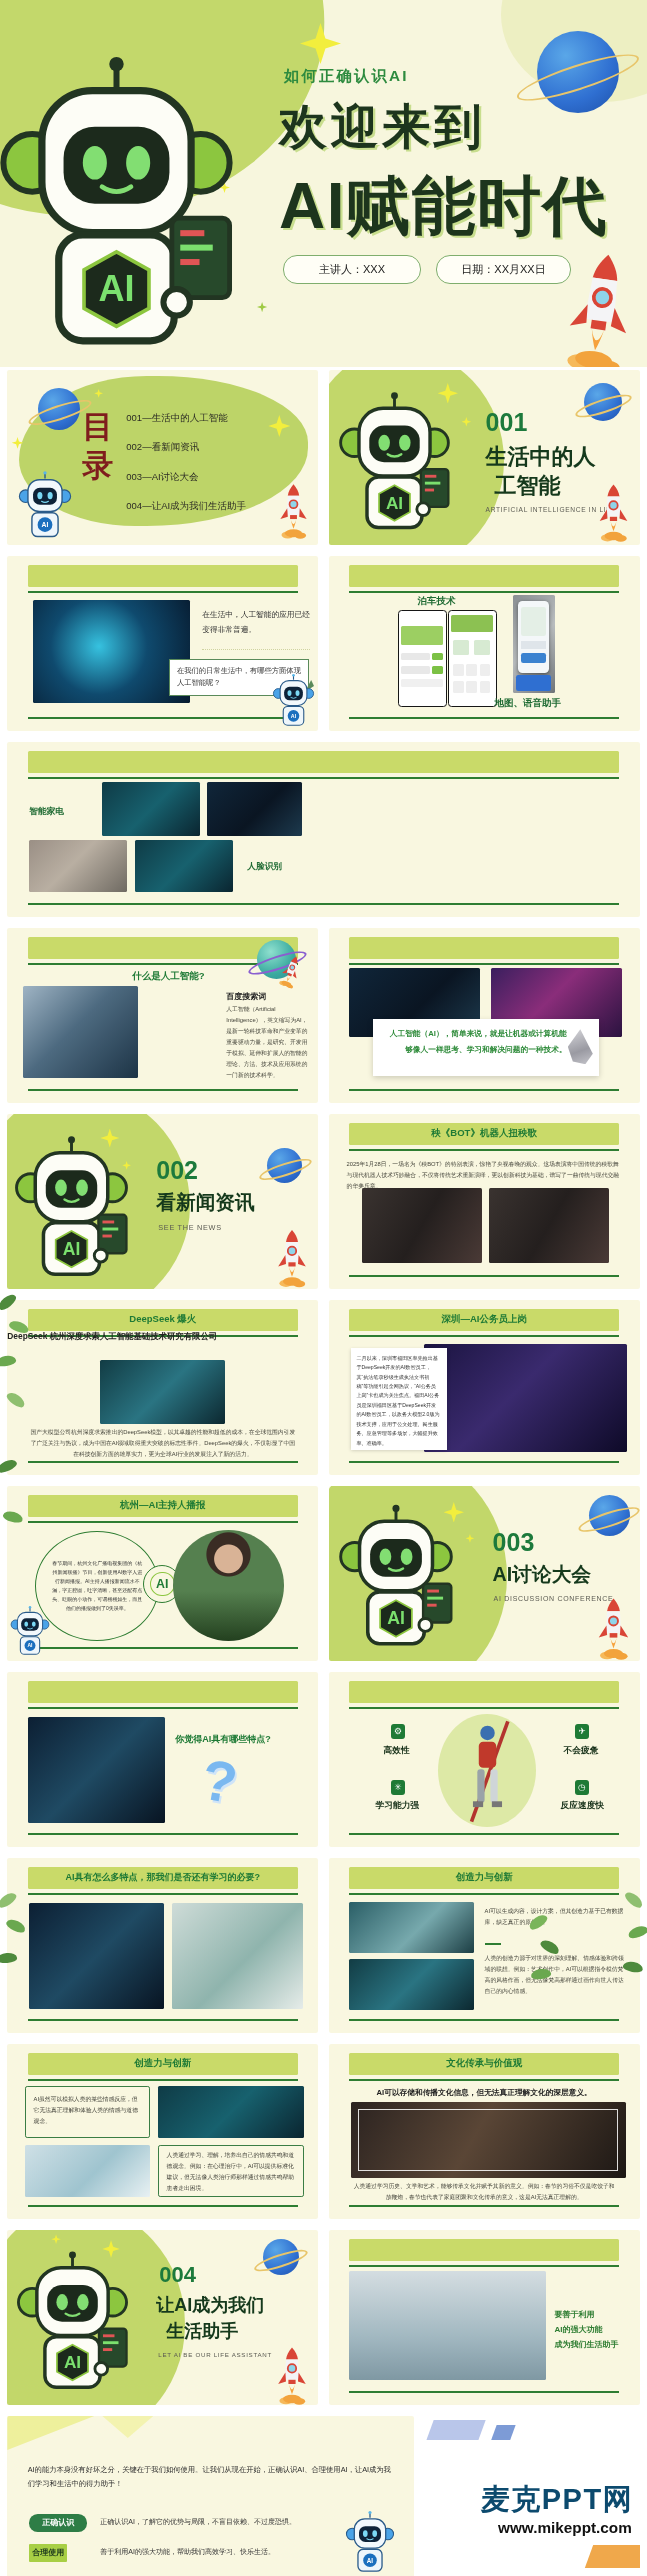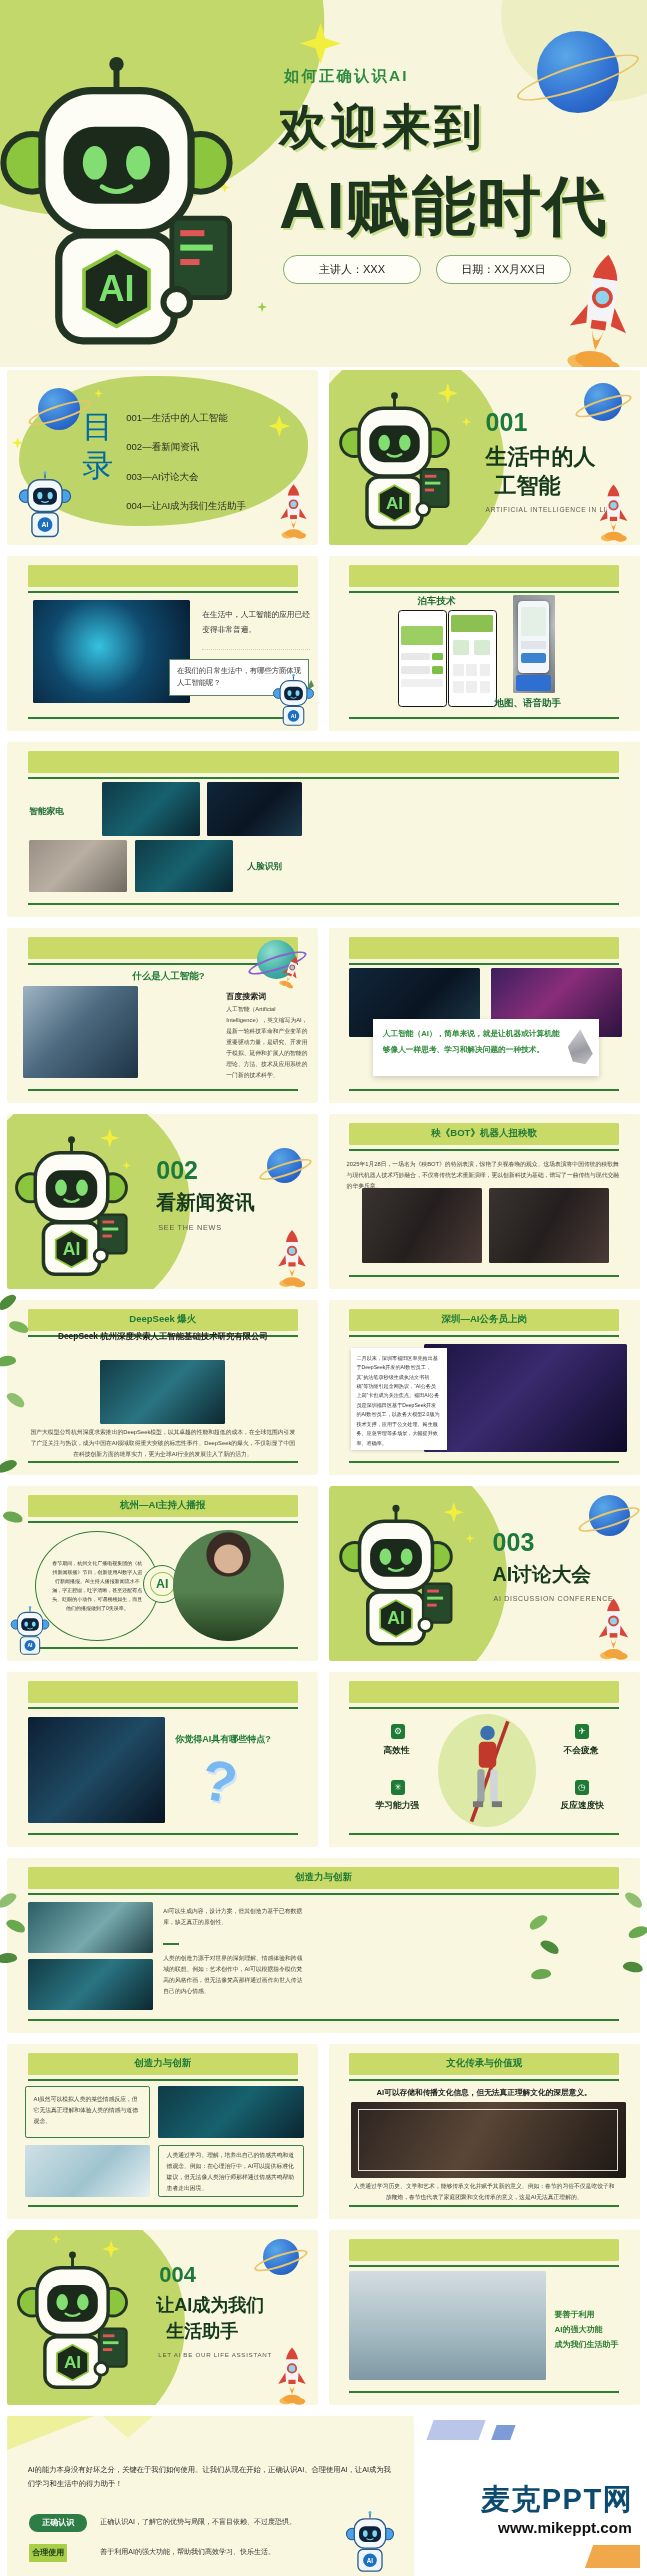--- a/index.html
+++ b/index.html
@@ -141,21 +141,21 @@
 
   <div style="height:370px;"></div>
 
   <div class="row">
     <div class="slide">
       <div class="blob" style="left:11.7px;top:5.8px;right:10.2px;bottom:19px;border-radius:46% 54% 58% 42%/58% 46% 54% 46%;background:#bdd468;"></div>
       <div class="planet" style="left:31px;top:17.5px;width:42px;height:42px;"></div>
       <div class="spark" style="left:261px;top:45px;width:22px;height:22px;"></div>
       <div class="spark" style="left:4.4px;top:67px;width:11.7px;height:11.7px;"></div>
       <div class="spark" style="left:87px;top:19px;width:8.7px;height:8.7px;"></div>
-      <div class="abs" style="left:75px;top:38px;width:34px;font-size:31px;font-weight:normal;color:#0369a1;line-height:1.25;word-break:break-all;">目录</div>
+      <div class="abs" style="left:75px;top:38px;width:34px;font-size:31px;font-weight:bold;color:#7f1d1d;line-height:1.25;word-break:break-all;">目录</div>
       <div class="abs" style="left:119px;top:42px;font-size:9.5px;color:#2c2c24;">001—生活中的人工智能</div>
       <div class="abs" style="left:119px;top:71px;font-size:9.5px;color:#2c2c24;">002—看新闻资讯</div>
       <div class="abs" style="left:119px;top:101px;font-size:9.5px;color:#2c2c24;">003—AI讨论大会</div>
       <div class="abs" style="left:119px;top:130px;font-size:9.5px;color:#2c2c24;">004—让AI成为我们生活助手</div>
       <svg class="abs" style="left:8.7px;bottom:1.5px;width:58px;height:74px;" viewBox="0 0 80 102" width="58" height="74">
           <use href="#robB"></use>
         </svg>
       <svg class="abs" style="right:4.4px;bottom:5.8px;width:41px;height:57px;" viewBox="0 0 56 78" width="41" height="57">
           <use href="#rocket"></use>
         </svg>
@@ -255,21 +255,21 @@
       <div class="abs" style="left:219px;top:63px;font-size:8px;font-weight:bold;color:#222;">百度搜索词</div>
       <div class="abs tiny" style="left:219px;top:76px;width:86px;">人工智能（Artificial Intelligence），英文缩写为AI，是新一轮科技革命和产业变革的重要驱动力量，是研究、开发用于模拟、延伸和扩展人的智能的理论、方法、技术及应用系统的一门新的技术科学。</div>
     </div>
     <div class="slide">
       <div class="bar"></div>
       <div class="ruleT"></div>
         <div class="ruleB"></div>
       <div class="ph g-dark" style="left:20.4px;top:40px;width:131px;height:69px;"></div>
       <div class="ph g-neon" style="left:162px;top:40px;width:131px;height:69px;"></div>
       <div class="abs" style="left:44px;top:91px;width:226px;height:57px;background:#fff;box-shadow:0 1.5px 5.8px rgba(0,0,0,.18);">
-        <div style="padding:7.3px 32px 7.3px 10.2px;font-size:7.7px;font-weight:bold;color:#2e8b3a;line-height:2;text-align:left;">人工智能（AI），简单来说，就是让机器或计算机能够像人一样思考、学习和解决问题的一种技术。</div>
+        <div style="padding:7.3px 32px 7.3px 10.2px;font-size:7.7px;font-weight:bold;color:#2e8b3a;line-height:2;text-align:right;">人工智能（AI），简单来说，就是让机器或计算机能够像人一样思考、学习和解决问题的一种技术。</div>
         <div class="abs" style="right:5.8px;top:10.2px;width:25px;height:35px;background:linear-gradient(160deg,#d8d8dc,#9a9aa2 60%,#c4c4ca);clip-path:polygon(50% 0,100% 70%,70% 100%,20% 92%,0 50%);"></div>
       </div>
     </div>
   </div>
 
   <div class="row">
     <div class="slide">
       <div class="blob" style="left:-36px;top:-25.5px;width:219px;height:233px;border-radius:48% 52% 55% 45%/55% 50% 50% 45%;"></div>
       <svg class="abs" style="left:5.8px;top:20.4px;width:117px;height:152px;" viewBox="0 0 160 208" width="117" height="152">
           <use href="#robG"></use>
@@ -292,21 +292,21 @@
       <div class="ph g-redrobots" style="left:33px;top:74px;width:120px;height:75px;"></div>
       <div class="ph g-redrobots" style="left:160px;top:74px;width:120px;height:75px;"></div>
     </div>
   </div>
 
   <div class="row">
     <div class="slide">
       <div class="bar">DeepSeek 爆火</div>
       <div class="ruleT"></div>
         <div class="ruleB"></div>
-      <div class="abs" style="left:0;right:0;top:31px;text-align:center;font-size:8.4px;font-weight:bold;color:#222;">DeepSeek 杭州深度求索人工智能基础技术研究有限公司</div>
+      <div class="abs" style="left:0;right:0;top:31px;font-size:8.4px;font-weight:bold;color:#222;">DeepSeek 杭州深度求索人工智能基础技术研究有限公司</div>
       <div class="ph g-cyborg" style="left:93px;top:60px;width:125px;height:64px;"></div>
       <div class="abs tiny" style="left:22px;right:22px;top:127px;text-align:center;">国产大模型公司杭州深度求索推出的DeepSeek模型，以其卓越的性能和超低的成本，在全球范围内引发了广泛关注与热议，成为中国在AI领域取得重大突破的标志性事件。DeepSeek的爆火，不仅彰显了中国在科技创新方面的雄厚实力，更为全球AI行业的发展注入了新的活力。</div>
     </div>
     <div class="slide">
       <div class="bar">深圳—AI公务员上岗</div>
       <div class="ruleT"></div>
         <div class="ruleB"></div>
       <div class="ph g-vr" style="left:95px;top:44px;width:203px;height:108px;"></div>
       <div class="abs" style="left:22px;top:48px;width:96px;height:102px;background:#fff;box-shadow:0 0.7px 3.6px rgba(0,0,0,.2);">
         <div style="padding:5.8px;font-size:5.1px;color:#333;line-height:1.85;">二月以来，深圳市福田区率先推出基于DeepSeek开发的AI数智员工，其“执法笔录秒级生成执法文书初稿”等功能引起全网热议，“AI公务员上岗”卡也成为关注焦点。福田AI公务员是深圳福田区基于DeepSeek开发的AI数智员工，以政务大模型2.0版为技术支撑，应用于公文处理、民生服务、应急管理等多场景，大幅提升效率、准确率。</div>
@@ -379,20 +379,27 @@
       <div class="featlb" style="left:235px;top:73px;">不会疲惫</div>
       <div class="featic" style="left:62px;top:108px;">✳</div>
       <div class="featlb" style="left:47px;top:128px;">学习能力强</div>
       <div class="featic" style="left:246px;top:108px;">◷</div>
       <div class="featlb" style="left:232px;top:128px;">反应速度快</div>
     </div>
   </div>
 
   <div class="row">
     <div class="slide">
+      <div class="bar" style="font-size:9px;">AI具有怎么多特点，那我们是否还有学习的必要?</div>
+      <div class="ruleT"></div>
+        <div class="ruleB"></div>
+      <div class="ph g-car" style="left:22px;top:45px;width:135px;height:106px;"></div>
+      <div class="ph g-lab" style="left:165px;top:45px;width:131px;height:106px;"></div>
+    </div>
+    <div class="slide">
       <div class="bar">创造力与创新</div>
       <div class="ruleT"></div>
         <div class="ruleB"></div>
       <div class="ph g-facecirc" style="left:20.4px;top:44px;width:125px;height:51px;"></div>
       <div class="ph g-cyborg" style="left:20.4px;top:101px;width:125px;height:51px;"></div>
       <div class="abs tiny" style="left:156px;top:48px;width:140px;">AI可以生成内容，设计方案，但其创造力基于已有数据库，缺乏真正的原创性。</div>
       <div class="abs" style="left:156px;top:85px;width:16px;height:2.2px;background:#2e7d32;"></div>
       <div class="abs tiny" style="left:156px;top:95px;width:140px;">人类的创造力源于对世界的深刻理解、情感体验和跨领域的联想。例如：艺术创作中，AI可以根据指令模仿梵高的风格作画，但无法像梵高那样通过画作向世人传达自己的内心情感。</div>
     </div>
   </div>

